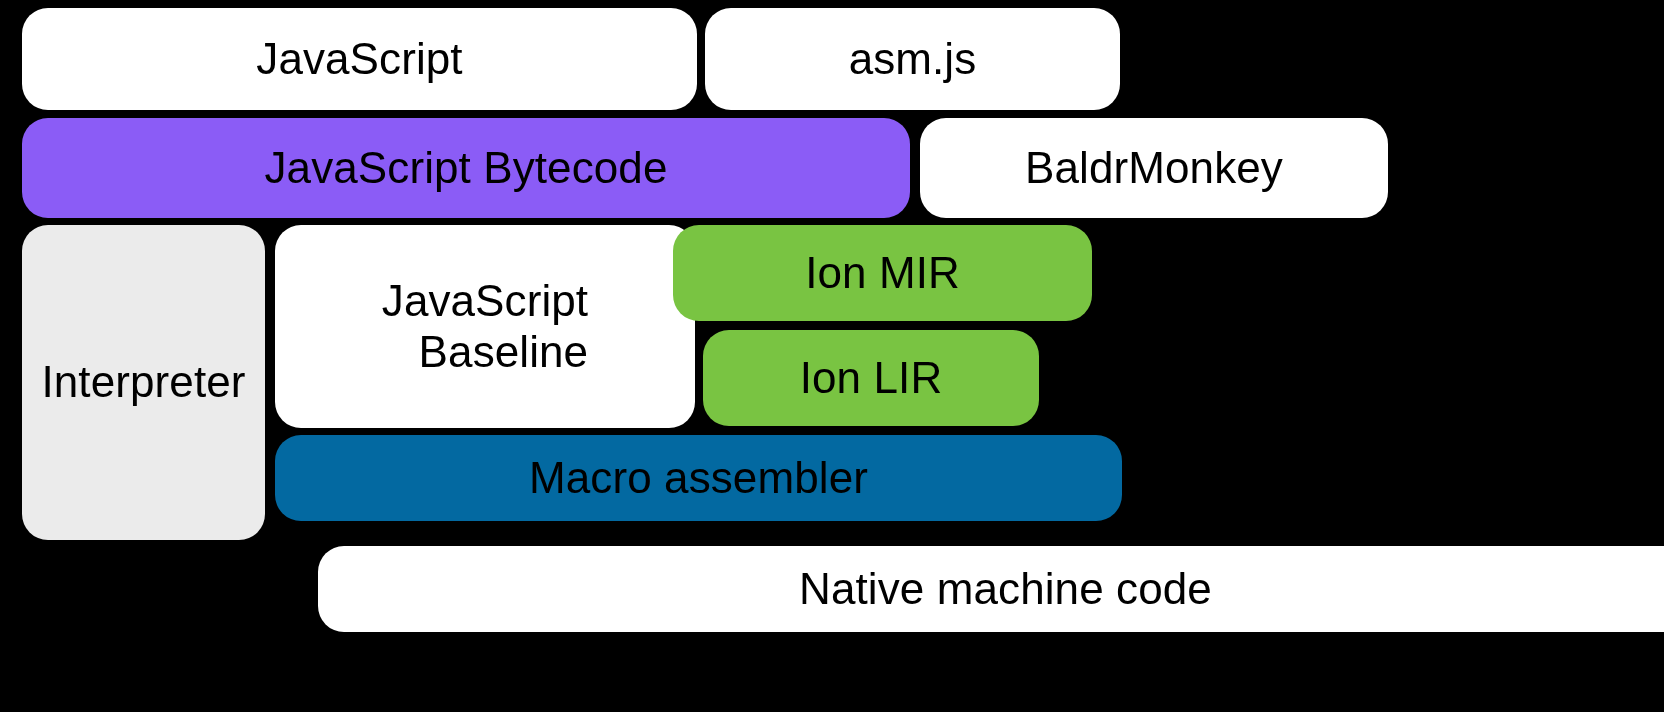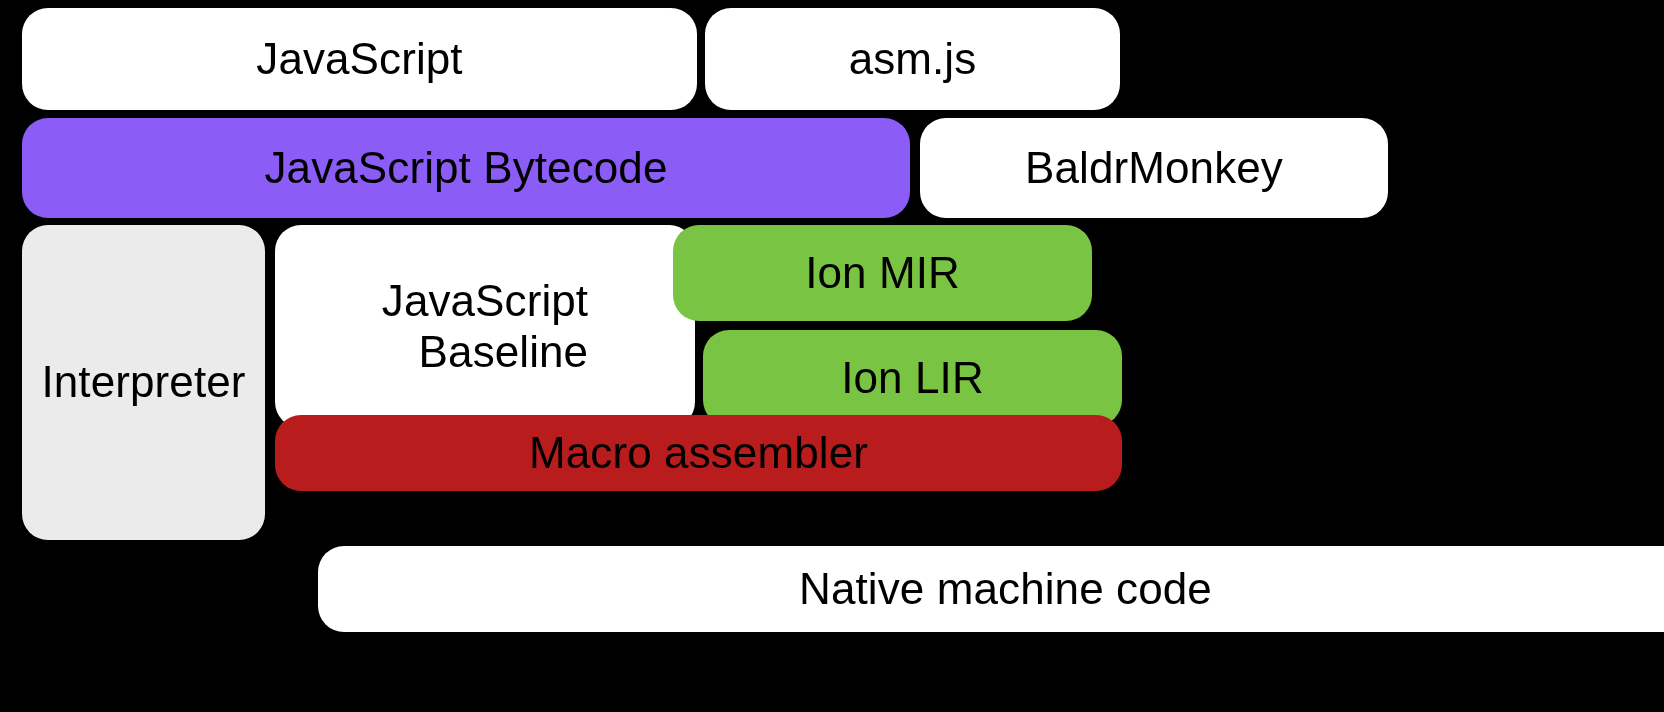--- a/index.html
+++ b/index.html
@@ -48,16 +48,16 @@
 
 <div id="canvas">
     <div class="box" style="left: 22px; top: 8px; width: 675px; height: 102px; background: rgb(255, 255, 255);"><span class="label">JavaScript</span></div>
     <div class="box" style="left: 705px; top: 8px; width: 415px; height: 102px; background: rgb(255, 255, 255);"><span class="label">asm.js</span></div>
     <div class="box" style="left: 22px; top: 118px; width: 888px; height: 100px; background: #8b5cf6;"><span class="label">JavaScript Bytecode</span></div>
     <div class="box" style="left: 920px; top: 118px; width: 468px; height: 100px; background: rgb(255, 255, 255);"><span class="label">BaldrMonkey</span></div>
     <div class="box gray" style="left: 22px; top: 225px; width: 243px; height: 315px; background: rgb(235, 235, 235);"><span class="label">Interpreter</span></div>
     <div class="box" style="left: 275px; top: 225px; width: 420px; height: 203px; background: rgb(255, 255, 255);"><span class="label">JavaScript
 Baseline</span></div>
     <div class="box green" style="left: 673px; top: 225px; width: 419px; height: 96px; background: rgb(121, 196, 66);"><span class="label">Ion MIR</span></div>
-    <div class="box green" style="left: 703px; top: 330px; width: 419px; height: 96px; background: rgb(121, 196, 66);"><span class="label">Ion LIR</span></div>
-    <div class="box" style="left: 275px; top: 415px; width: 847px; height: 76px; background: #b91c1c;"><span class="label">Macro assembler</span></div>
+    <div class="box green" style="left: 703px; top: 330px; width: 336px; height: 96px; background: rgb(121, 196, 66);"><span class="label">Ion LIR</span></div>
+    <div class="box" style="left: 275px; top: 435px; width: 847px; height: 86px; background: #0369a1;"><span class="label">Macro assembler</span></div>
     <div class="box" style="left: 275px; top: 546px; width: 1375px; height: 86px; background: rgb(255, 255, 255); margin-left: 43px;"><span class="label">Native machine code</span></div>
   </div>
 
 </body></html>

